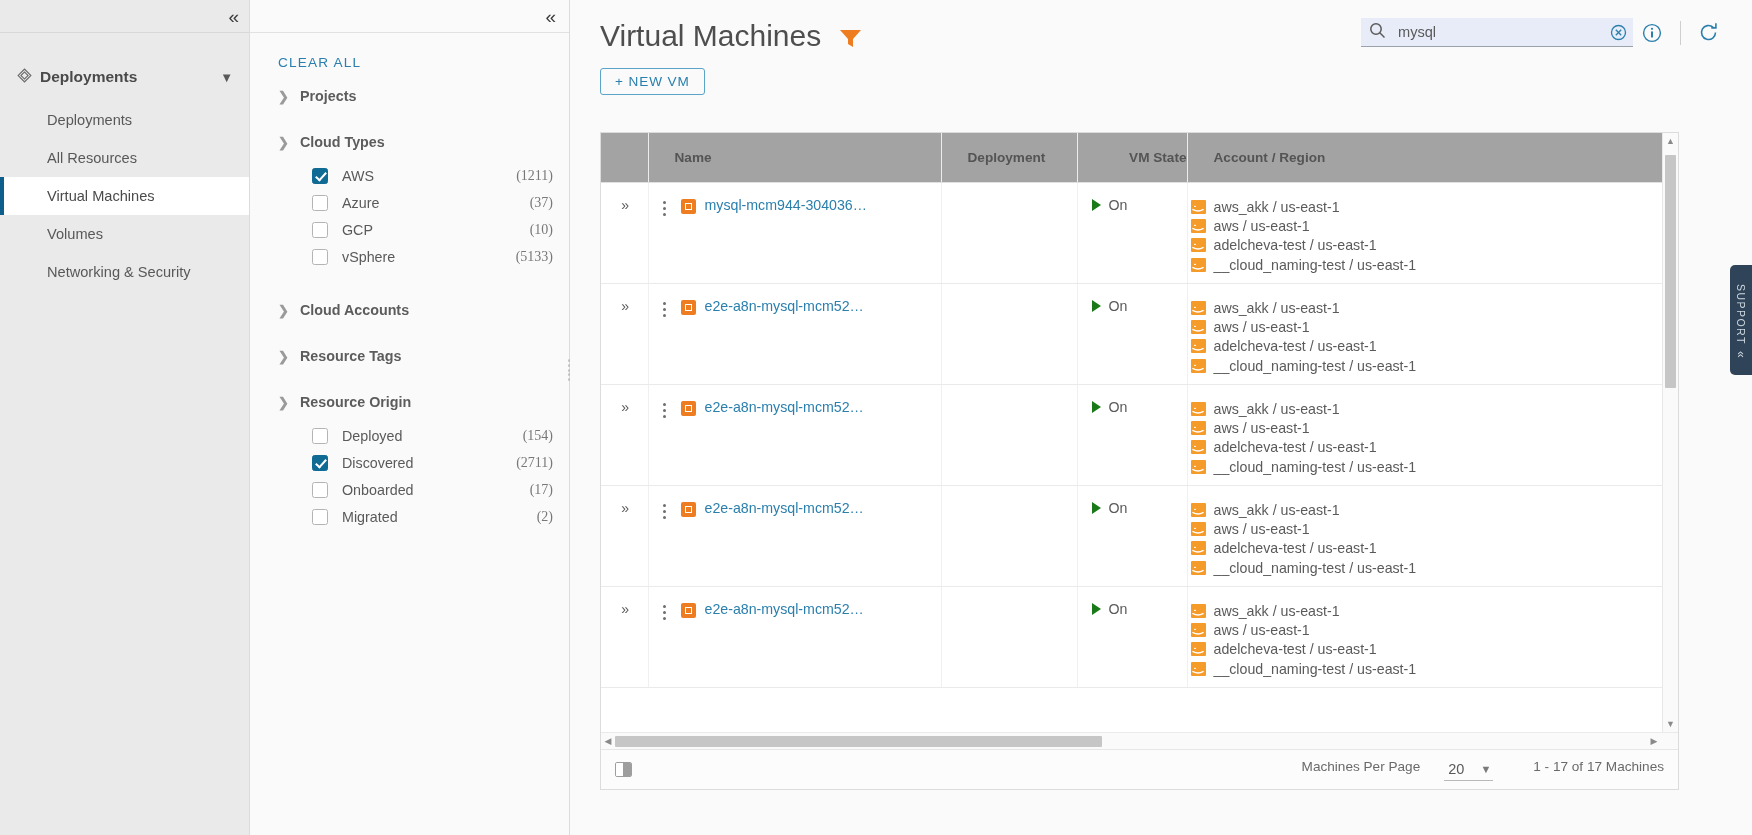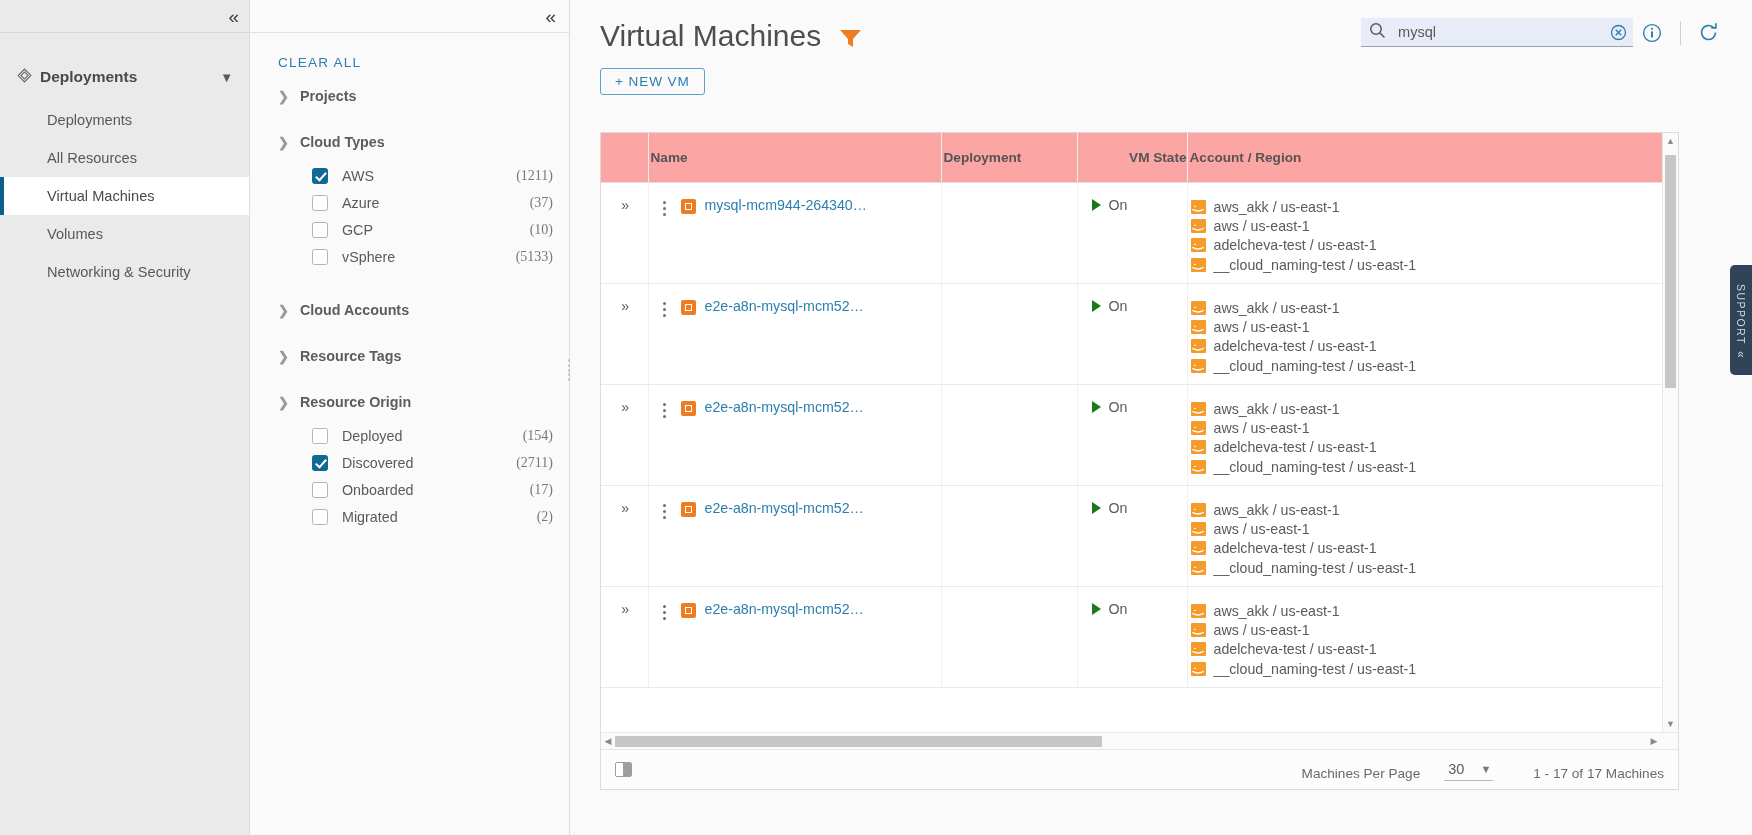--- a/index.html
+++ b/index.html
@@ -134,22 +134,22 @@
   
   .tbl-wrap {
     position: absolute; left: 30px; right: 73px; top: 132px; bottom: 45px;
     border: 1px solid #dcdcdc; background: #fff; overflow: hidden;
     display: flex; flex-direction: column;
   }
   .tbl-scroll { flex: 1; position: relative; overflow: hidden; }
   .tbl { width: 100%; border-collapse: collapse; table-layout: fixed; }
   .tbl th {
     text-align: left; font-size: 13.6px; color: #545454; font-weight: bold;
-    padding: 17px 0 17px 2px; border-bottom: 1px solid #e0e0e0;
-    border-right: 1px solid #ededed; background: #fca5a5;
+    padding: 17px 0 17px 26px; border-bottom: 1px solid #e0e0e0;
+    border-right: 1px solid #ededed; background: #a3a3a3;
     vertical-align: middle;
   }
   .tbl th.c-exp { width: 47px; border-right: 1px solid #ededed; }
   .tbl th.c-name { width: 293px; }
   .tbl th.c-dep { width: 136px; }
   .tbl th.c-state { width: 110px; text-align: right; }
   .tbl th.c-acct { border-right: none; }
   .tbl td {
     border-bottom: 1px solid #eaeaea; border-right: 1px solid #f0f0f0;
     vertical-align: top; padding-top: 14px; font-size: 14.2px; color: #5a5a5a;
@@ -208,21 +208,21 @@
     display:flex; align-items:center; padding: 0 14px; position: relative;
   }
   .col-toggle {
     width:17px;height:15px;border:1.6px solid #9e9e9e;border-radius:2px;
     display:flex; cursor:pointer; overflow:hidden;
   }
   .col-toggle span { display:block; width:50%; height:100%; }
   .col-toggle span:first-child { background:#fff; border-right:1.6px solid #9e9e9e;}
   .col-toggle span:last-child { background:#9e9e9e; }
   .foot-right {
-    margin-left:auto; display:flex; align-items:flex-end; gap: 0;
+    margin-left:auto; display:flex; align-items:flex-start; gap: 0;
     font-size:13.6px; color:#6a6a6a;
   }
   .ppl { margin-right: 24px; }
   .ppsel {
     display:flex; align-items:center; gap:16px; border-bottom:1px solid #b9b9b9;
     padding: 2px 2px 3px 4px; cursor:pointer; min-width:44px;
   }
   .ppsel .v { font-size:14.5px; color:#5a5a5a; }
   .ppsel .cv { font-size:11px; color:#7a7a7a; }
   .pcount { margin-left: 40px; font-size:13.6px; color:#6a6a6a; }
@@ -433,21 +433,21 @@
                 <td class="name-cell">
                   <div class="name-inner">
                     <span class="kebab">
                       <i></i>
                       <i></i>
                       <i></i>
                     </span>
                     <span class="vm-ico">
                       <b></b>
                     </span>
-                    <span class="vm-link">mysql-mcm944-264340…</span>
+                    <span class="vm-link">mysql-mcm944-304036…</span>
                   </div>
                 </td>
                 <td style="padding-left:14px;"></td>
                 <td class="state-cell">
                   <span class="state-inner">
                     <span class="play"></span>
                     <span>On</span>
                   </span>
                 </td>
                 <td class="c-acct acct-cell">
@@ -747,21 +747,21 @@
         <span class="arr" style="margin-left:auto;margin-right:17px;">▶</span>
       </div>
       <div class="tbl-foot">
         <span class="col-toggle">
             <span></span>
             <span></span>
           </span>
         <div class="foot-right">
           <span class="ppl">Machines Per Page</span>
           <span class="ppsel">
-            <span class="v">30</span>
+            <span class="v">20</span>
             <span class="cv">▼</span>
           </span>
           <span class="pcount">1 - 17 of 17 Machines</span>
         </div>
       </div>
     </div>
 
     <div class="support">
       <span class="lbl">SUPPORT</span>
       <span class="ch">«</span>

